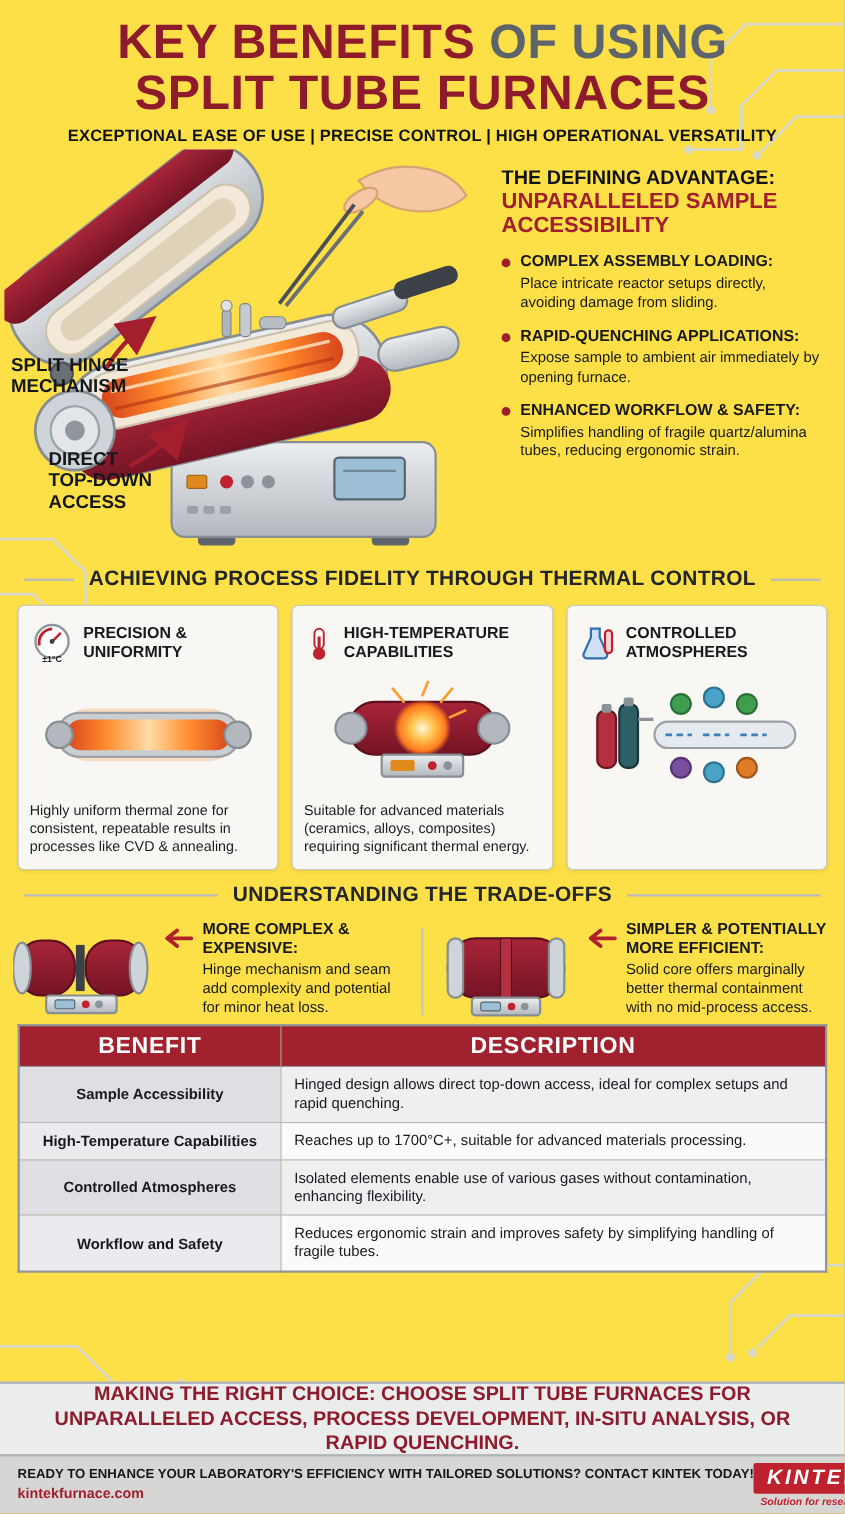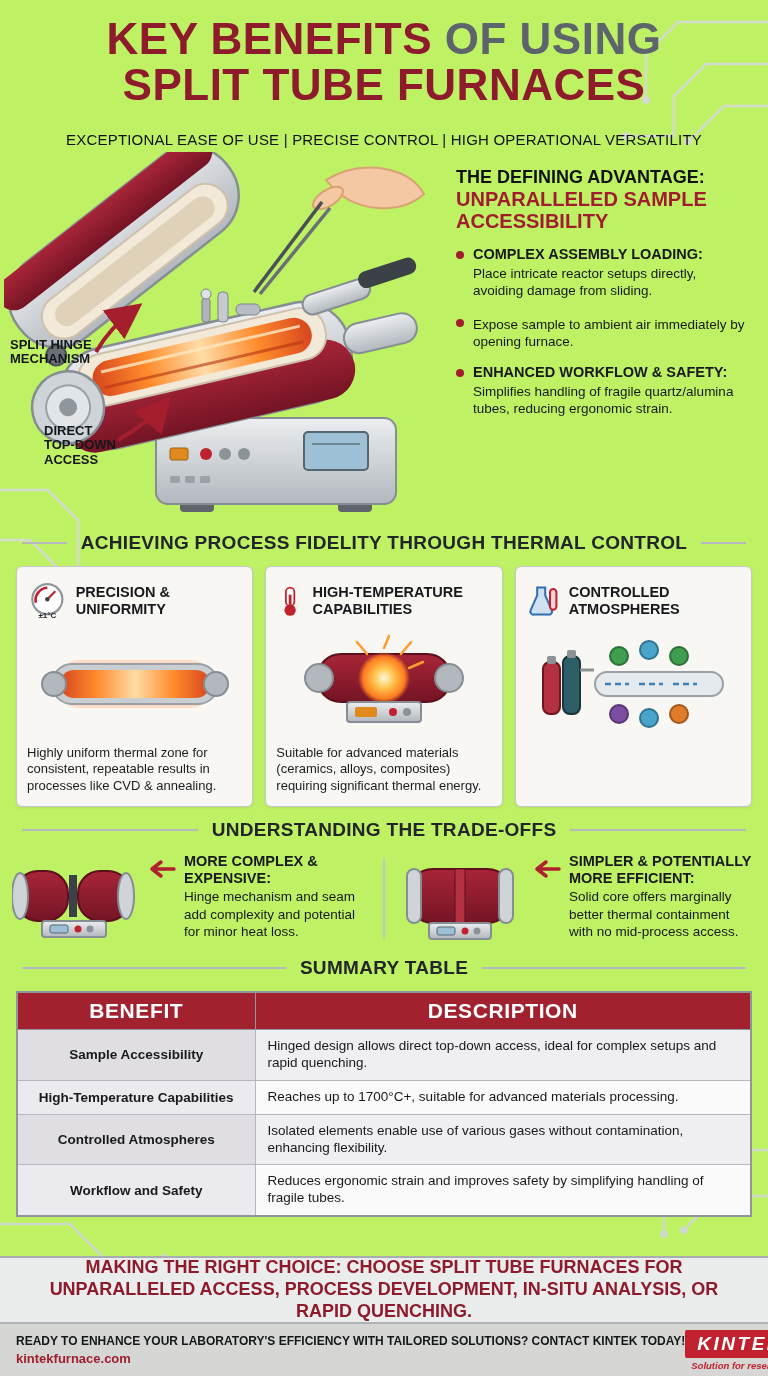--- a/index.html
+++ b/index.html
@@ -1,34 +1,34 @@
 <!DOCTYPE html>
 <html><head>
 <meta charset="utf-8">
 <style>
   * { margin:0; padding:0; box-sizing:border-box; }
   body { font-family:"Liberation Sans","DejaVu Sans",sans-serif; background:#9a9a9a; }
-  .page { position:relative; width:768px; height:1376px; margin:0 auto; background:#bef264; overflow:hidden; color:#17191c; }
+  .page { position:relative; width:768px; height:1376px; margin:0 auto; background:#fde047; overflow:hidden; color:#17191c; }
   .content { position:relative; z-index:1; }
   .deco { position:absolute; z-index:0; opacity:.9; }
   .deco-tr { top:0; right:0; }
   .deco-ml { top:470px; left:0; }
   .deco-bl { top:1200px; left:0; }
   .deco-br { top:1130px; right:0; }
 
   
   .header { padding-top:16px; text-align:center; }
   .title-line { font-size:44px; font-weight:800; line-height:1.04; letter-spacing:.5px; color:#8e1b2b; }
   .title-gray { color:#5d646b; }
-  .subtitle { margin-top:23px; font-size:15px; font-weight:400; color:#101215; letter-spacing:.2px; }
+  .subtitle { margin-top:7px; font-size:15px; font-weight:700; color:#101215; letter-spacing:.2px; }
 
   
   .hero { display:flex; padding:4px 16px 0 4px; height:372px; }
   .hero-left { position:relative; flex:0 0 452px; width:452px; }
-  .hero-label { position:absolute; font-size:13px; font-weight:800; color:#14171a; line-height:1.15; white-space:pre-line; }
+  .hero-label { position:absolute; font-size:17px; font-weight:800; color:#14171a; line-height:1.15; white-space:pre-line; }
   .lbl-hinge { left:6px; top:186px; }
   .lbl-access { left:40px; top:272px; }
   .hero-right { flex:1; padding:16px 6px 0 0; }
   .def-kicker { font-size:18px; font-weight:800; color:#101215; line-height:1.1; }
   .def-title { font-size:20px; font-weight:800; color:#a01d2e; line-height:1.08; margin-top:2px; }
   .bullet { display:flex; margin-top:14px; }
   .bdot { width:8px; height:8px; border-radius:50%; background:#a01d2e; margin:5px 9px 0 0; flex:none; }
   .btitle { font-size:14.5px; font-weight:800; line-height:1.15; }
   .btext { font-size:13.5px; line-height:1.28; margin-top:2px; }
 
@@ -233,20 +233,21 @@
         <div class="bullet">
           <span class="bdot"></span>
           <div>
             <div class="btitle">COMPLEX ASSEMBLY LOADING:</div>
             <div class="btext">Place intricate reactor setups directly, avoiding damage from sliding.</div>
           </div>
         </div>
         <div class="bullet">
           <span class="bdot"></span>
           <div>
+            <div class="btitle">RAPID-QUENCHING APPLICATIONS:</div>
             <div class="btext">Expose sample to ambient air immediately by opening furnace.</div>
           </div>
         </div>
         <div class="bullet">
           <span class="bdot"></span>
           <div>
             <div class="btitle">ENHANCED WORKFLOW &amp; SAFETY:</div>
             <div class="btext">Simplifies handling of fragile quartz/alumina tubes, reducing ergonomic strain.</div>
           </div>
         </div>
@@ -392,25 +393,20 @@
         <svg class="to-arrow" width="30" height="20" viewBox="0 0 30 20">
           <path d="M28 10 H8 M15 3 L6 10 L15 17" fill="none" stroke="#b0212e" stroke-width="3.5" stroke-linecap="round" stroke-linejoin="round"></path>
         </svg>
         <div>
           <div class="btitle">SIMPLER &amp; POTENTIALLY MORE EFFICIENT:</div>
           <div class="btext">Solid core offers marginally better thermal containment with no mid-process access.</div>
         </div>
       </div>
     </div>
 
-    <div class="section-head">
-      <span class="line"></span>
-      <span class="txt">SUMMARY TABLE</span>
-      <span class="line"></span>
-    </div>
 
     <table class="summary-table">
       <thead>
         <tr>
           <th class="col-benefit">BENEFIT</th>
           <th>DESCRIPTION</th>
         </tr>
       </thead>
       <tbody>
         <tr>

